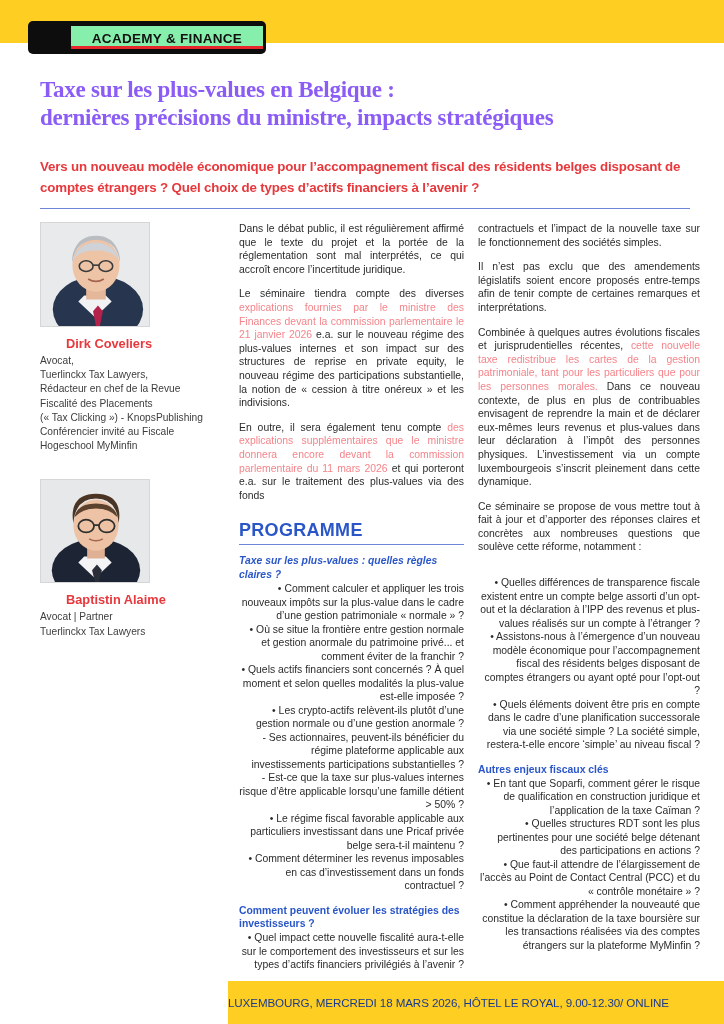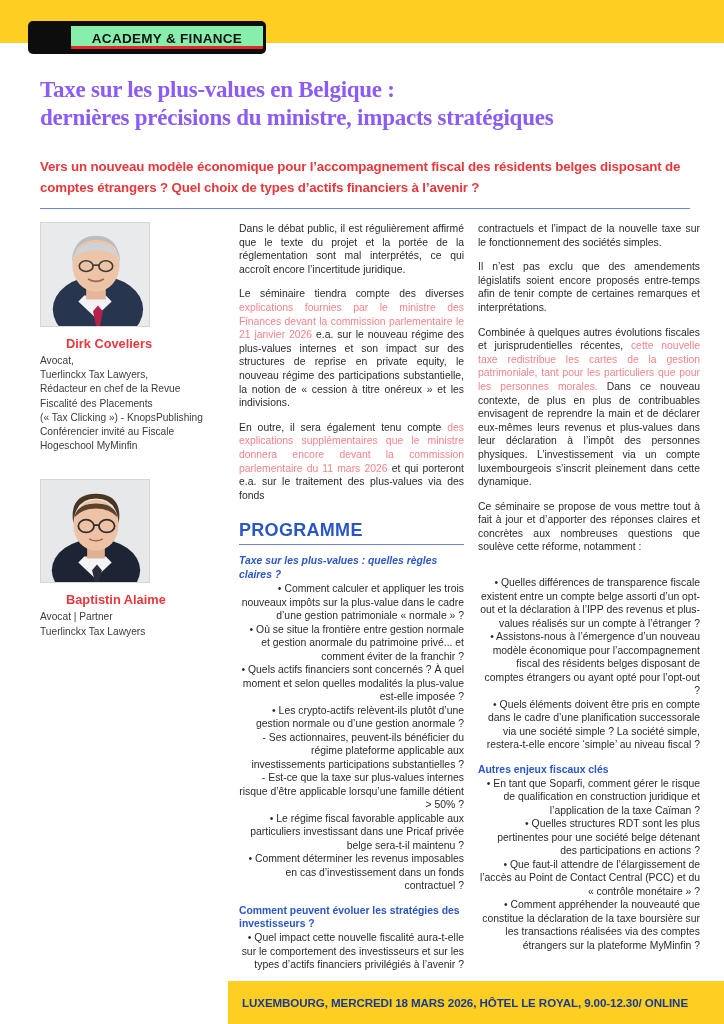--- a/index.html
+++ b/index.html
@@ -200,25 +200,24 @@
     position: absolute;
     left: 228px; bottom: 0;
     width: 496px;
     height: 43px;
     background: #ffce22;
     display: flex;
     align-items: center;
   }
   .footer-text {
     font-family: "Liberation Sans", sans-serif;
-    font-weight: bold;
+    font-weight: normal;
     font-size: 11.6px;
     letter-spacing: -0.1px;
     color: #1a3a8f;
-    padding-left: 14px;
     white-space: nowrap;
   }
 </style>
 </head>
 <body>
 
 <div class="page">
 
   <div class="top-band"></div>
 

